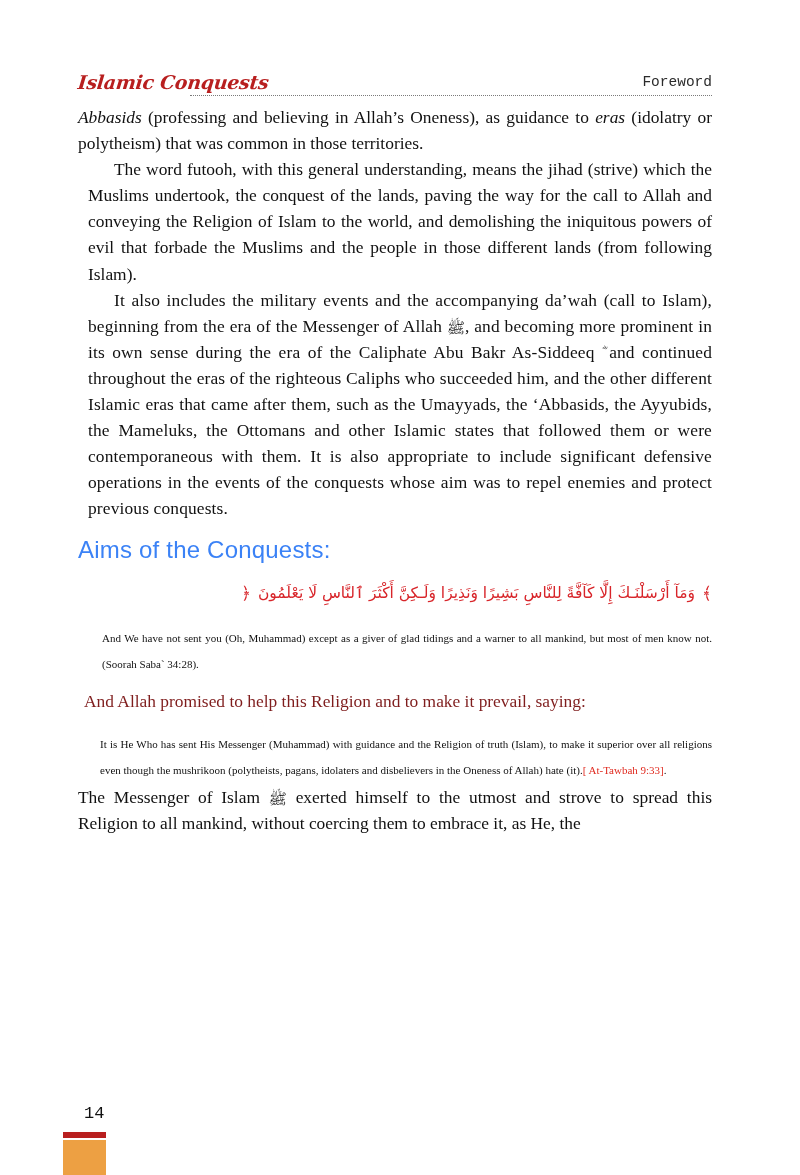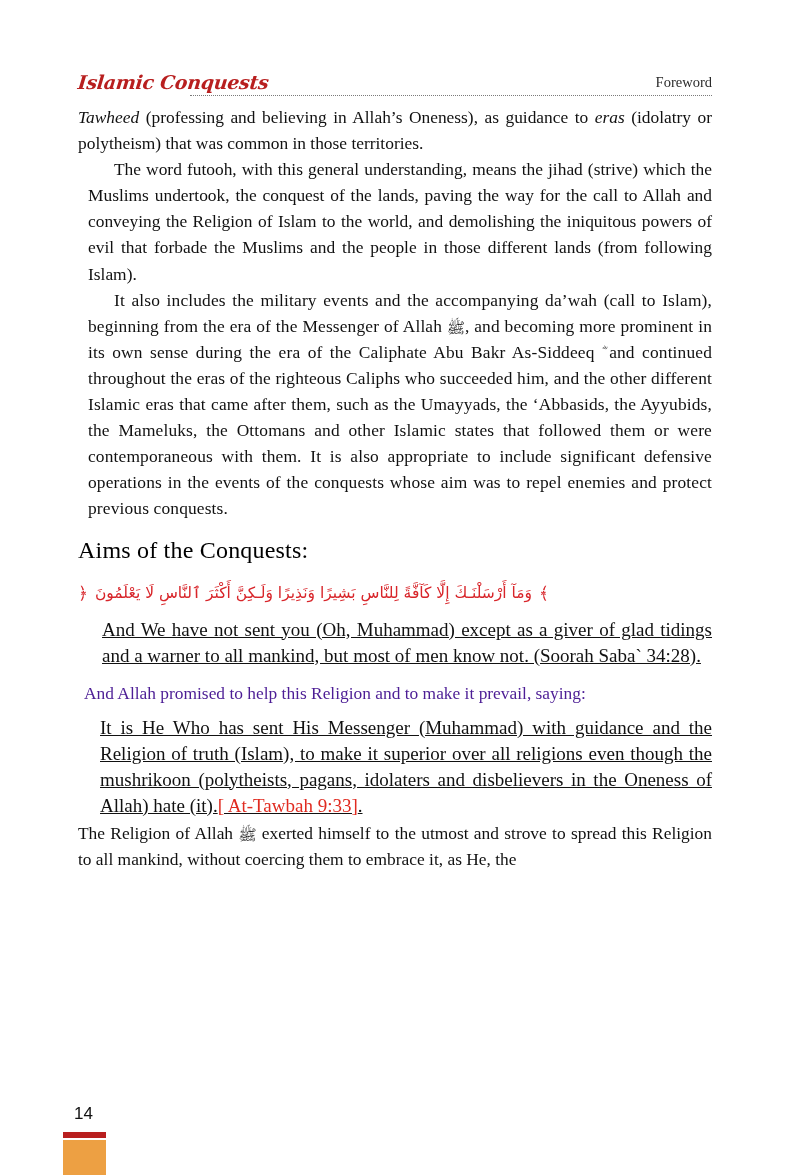--- a/index.html
+++ b/index.html
@@ -42,21 +42,21 @@
     letter-spacing: -0.3px;
     line-height: 1;
     white-space: nowrap;
     transform: skewX(-6deg);
   }
   .header-section {
     position: absolute;
     right: 0;
     bottom: 7px;
     color: #2b2b2b;
-    font-family: Liberation Serif, serif;
+    font-family: Liberation Mono, monospace;
     font-size: 14.5px;
     line-height: 1;
     white-space: nowrap;
   }
   .header-rule {
     position: absolute;
     left: 112px;
     right: 0;
     bottom: 0;
     height: 0;
@@ -86,72 +86,71 @@
   .it { font-style: italic; }
   .hon {
     font-size: 15px;
     line-height: 1;
     vertical-align: -1px;
     font-family: "DejaVu Sans", sans-serif;
   }
 
   h2.section-heading {
     margin: 13px 0 7px 0;
-    color: #000000;
-    font-family: Liberation Serif, serif;
+    color: #3b82f6;
+    font-family: Liberation Sans, sans-serif;
     font-weight: 400;
     font-size: 24px;
     line-height: 30px;
     letter-spacing: 0.2px;
   }
 
   
   .ayah {
     margin: 13px 0 9px 0;
-    text-align: left;
+    text-align: right;
     color: #d8252a;
     direction: rtl;
     font-family: "DejaVu Sans", "Liberation Sans", sans-serif;
     font-size: 15.5px;
     line-height: 30px;
     white-space: nowrap;
   }
   .ayah .brk {
     font-size: 17px;
     vertical-align: -1px;
   }
   .ayah .ayah-text { padding: 0 7px; }
 
   
   .translation {
-    margin: 9px 0 0 0;
+    margin: 17px 0 0 0;
     padding-left: 24px;
-    font-size: 19px;
+    font-size: 11px;
     line-height: 26px;
     text-align: justify;
     color: #111111;
-    text-decoration: underline;
   }
   .translation.tight { padding-left: 22px; }
   .ref-red { color: #e02b20; }
 
   .lead-in {
     margin: 11px 0 0 0;
     padding-left: 6px;
     font-size: 17.4px;
     line-height: 26px;
-    color: #4c1d95;
+    color: #7f1d1d;
   }
 
   
   .page-number {
     position: absolute;
-    left: 74px;
+    left: 84px;
     top: 1105px;
-    font-family: Liberation Sans, sans-serif;
+    font-family: Liberation Mono, monospace;
     font-size: 17px;
     line-height: 1;
     color: #111111;
   }
   .footer-mark {
     position: absolute;
     left: 63px;
     top: 1132px;
     width: 43px;
     height: 43px;
@@ -177,39 +176,39 @@
 <div class="page">
 
   <div class="header">
     <div class="header-title">Islamic Conquests</div>
     <div class="header-rule"></div>
     <div class="header-section">Foreword</div>
   </div>
 
   <div class="content">
 
-    <p class="para"><span class="it">Tawheed</span><span> (professing and believing in Allah’s Oneness), as guidance to </span><span class="it">eras</span><span> (idolatry or polytheism) that was common in those territories.</span></p>
+    <p class="para"><span class="it">Abbasids</span><span> (professing and believing in Allah’s Oneness), as guidance to </span><span class="it">eras</span><span> (idolatry or polytheism) that was common in those territories.</span></p>
 
     <p class="para indent">The word futooh, with this general understanding, means the jihad (strive) which the Muslims undertook, the conquest of the lands, paving the way for the call to Allah and conveying the Religion of Islam to the world, and demolishing the iniquitous powers of evil that forbade the Muslims and the people in those different lands (from following Islam).</p>
 
     <p class="para indent loose"><span>It also includes the military events and the accompanying da’wah (call to Islam), beginning from the era of the Messenger of Allah </span><span class="hon">ﷺ</span><span>, and becoming more prominent in its own sense during the era of the Caliphate Abu Bakr As-Siddeeq </span><span class="hon">ؓ</span><span> and continued throughout the eras of the righteous Caliphs who succeeded him, and the other different Islamic eras that came after them, such as the Umayyads, the ‘Abbasids, the Ayyubids, the Mameluks, the Ottomans and other Islamic states that followed them or were contemporaneous with them. It is also appropriate to include significant defensive operations in the events of the conquests whose aim was to repel enemies and protect previous conquests.</span></p>
 
     <h2 class="section-heading">Aims of the Conquests:</h2>
 
 
     <div class="ayah"><span class="brk">﴾</span><span class="ayah-text">وَمَآ أَرْسَلْنَـكَ إِلَّا كَآفَّةً لِلنَّاسِ بَشِيرًا وَنَذِيرًا وَلَـكِنَّ أَكْثَرَ ٱلنَّاسِ لَا يَعْلَمُونَ</span><span class="brk">﴿</span></div>
 
     <p class="translation">And We have not sent you (Oh, Muhammad) except as a giver of glad tidings and a warner to all mankind, but most of men know not. (Soorah Saba` 34:28).</p>
 
     <p class="lead-in">And Allah promised to help this Religion and to make it prevail, saying:</p>
 
 
     <p class="translation tight"><span>It is He Who has sent His Messenger (Muhammad) with guidance and the Religion of truth (Islam), to make it superior over all religions even though the mushrikoon (polytheists, pagans, idolaters and disbelievers in the Oneness of Allah) hate (it).</span><span class="ref-red">[ At-Tawbah 9:33]</span><span>.</span></p>
 
-    <p class="para gap"><span>The Religion of Allah </span><span class="hon">ﷺ</span><span> exerted himself to the utmost and strove to spread this Religion to all mankind, without coercing them to embrace it, as He, the</span></p>
+    <p class="para gap"><span>The Messenger of Islam </span><span class="hon">ﷺ</span><span> exerted himself to the utmost and strove to spread this Religion to all mankind, without coercing them to embrace it, as He, the</span></p>
 
   </div>
 
   <div class="page-number">14</div>
   <div class="footer-mark">
     <div class="bar"></div>
     <div class="block"></div>
   </div>
 
 </div>

